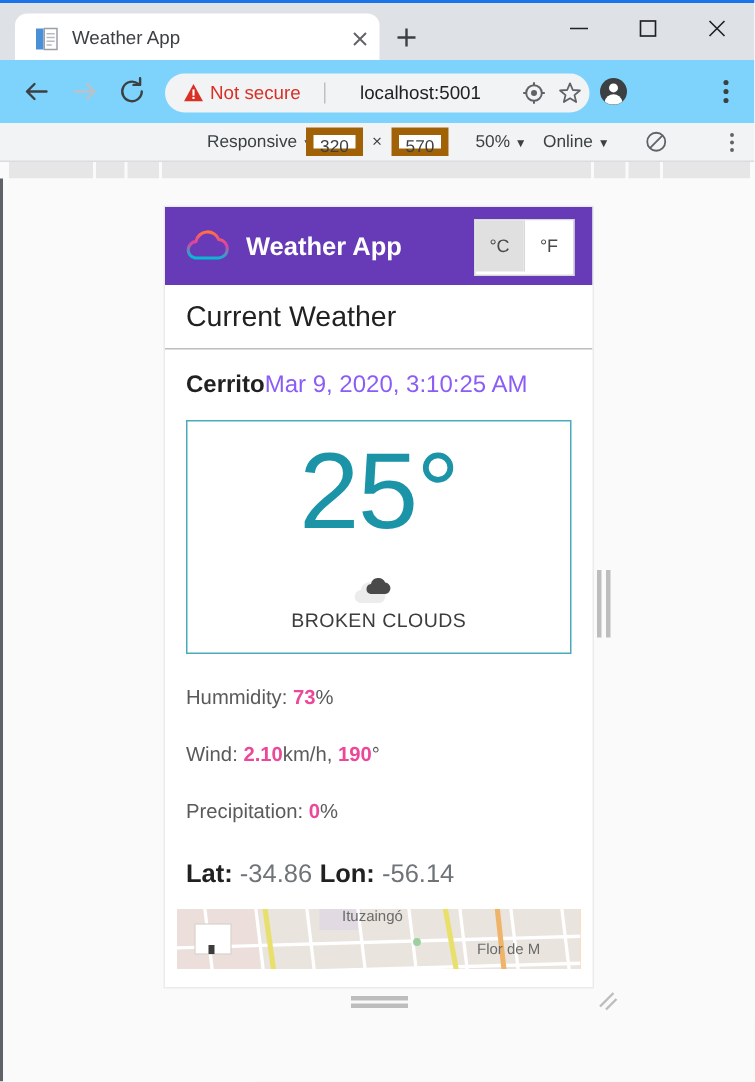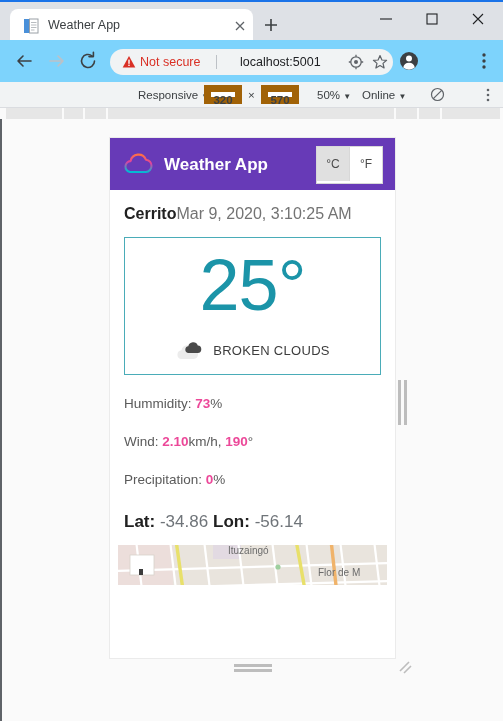--- a/index.html
+++ b/index.html
@@ -89,25 +89,24 @@
     box-sizing: border-box;
   }
   .dev-txt {
     position: absolute; top: 5px;
     font-size: 11.5px; color: #3c4043; line-height: 16px; white-space: nowrap;
     cursor: pointer;
   }
   .dev-static { cursor: default; }
   .dev-input {
     position: absolute; top: 3px; height: 19px;
-    background: #ffffff; border: 7px solid #a16207;
+    background: #ffffff; border: 5px solid #a16207;
     box-sizing: border-box; text-align: center;
     font-size: 11.5px; color: #3c4043; line-height: 17px;
     cursor: text;
-    font-weight: bold;
   }
   .dev-throttle-icon { position: absolute; left: 430px; top: 5px; width: 15px; height: 15px; cursor: pointer; }
   .dev-menu-icon { position: absolute; left: 481px; top: 4px; width: 14px; height: 18px; cursor: pointer; }
 
   
   .ruler {
     position: absolute; left: 0; top: 108px; width: 503px; height: 11px;
     background: #fafafa;
   }
   .ruler-seg {
@@ -163,42 +162,42 @@
   .section-title {
     margin: 0; padding: 10px 14px 8px 14px;
     font-size: 19px; font-weight: normal; color: #212121; line-height: 24px;
     border-bottom: 1px solid #bdbdbd;
   }
   .place-line {
     padding: 13px 14px 0 14px;
     font-size: 16px; line-height: 21px; white-space: nowrap;
   }
   .place-name { font-weight: bold; color: #212121; }
-  .place-date { color: #737373; }
+  .place-date { color: #8b5cf6; }
 
   .temp-card {
     margin: 13px 14px 0 14px;
     border: 1px solid #4aacb8;
     background: #ffffff;
     text-align: center;
     padding: 6px 0 12px 0;
   }
   .temp-main {
     font-size: 72px; color: #1b94a8; line-height: 82px;
     font-weight: 300; letter-spacing: -1px;
   }
   .temp-minmax {
     font-size: 14px; line-height: 20px; margin-top: -4px;
   }
   .temp-hi { font-weight: bold; color: #212121; }
   .temp-pipe { color: #9e9e9e; padding: 0 3px; }
   .temp-lo { color: #7a7a7a; }
   .cond-row {
     margin-top: 14px;
-    display: flex; align-items: center; justify-content: center;
+    display: flex; align-items: center; justify-content: center; flex-direction: column;
   }
   .cond-icon { width: 30px; height: 22px; margin-right: 8px; }
   .cond-text {
     font-size: 13px; color: #3c3c3c; line-height: 18px; letter-spacing: 0.3px;
   }
 
   .detail-line {
     padding: 0 14px; margin-top: 20px;
     font-size: 13.5px; color: #5a5a5a; line-height: 18px;
   }
@@ -416,20 +415,21 @@
       <span class="app-title">Weather App</span>
 
       <div class="unit-toggle">
         <div class="unit-btn active">°C</div>
         <div class="unit-btn">°F</div>
       </div>
     </div>
 
     <div class="page-body">
 
+      <h2 class="section-title">Current Weather</h2>
 
       <div class="place-line">
         <span class="place-name">Cerrito</span><span class="place-date">Mar 9, 2020, 3:10:25 AM</span>
       </div>
 
       <div class="temp-card">
         <div class="temp-main">25°</div>
         <div class="cond-row">
           <span class="cond-icon">
             <svg width="30" height="22" viewBox="0 0 30 22">

